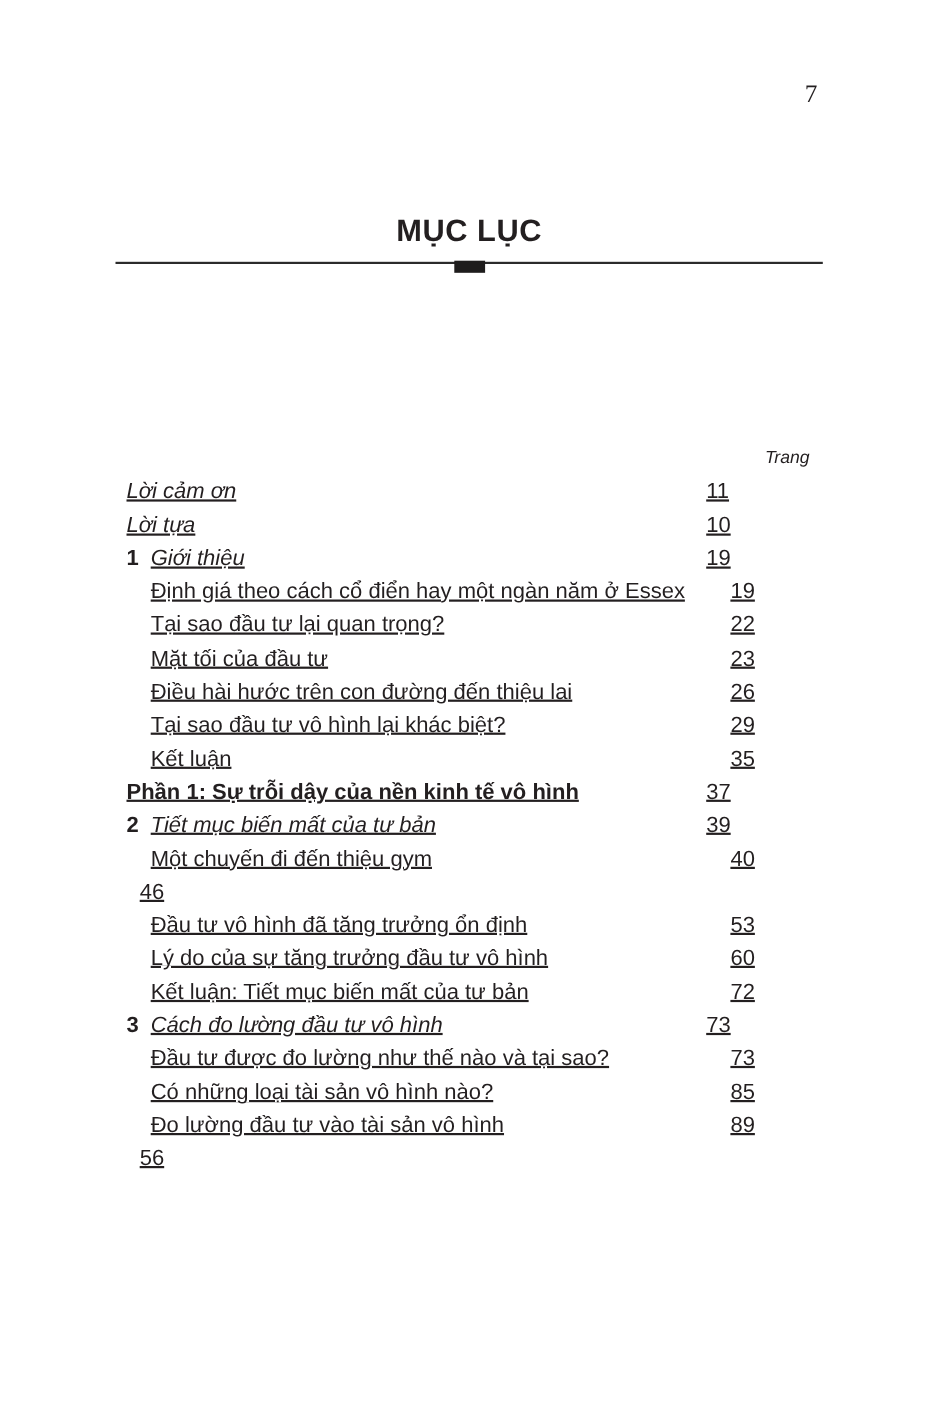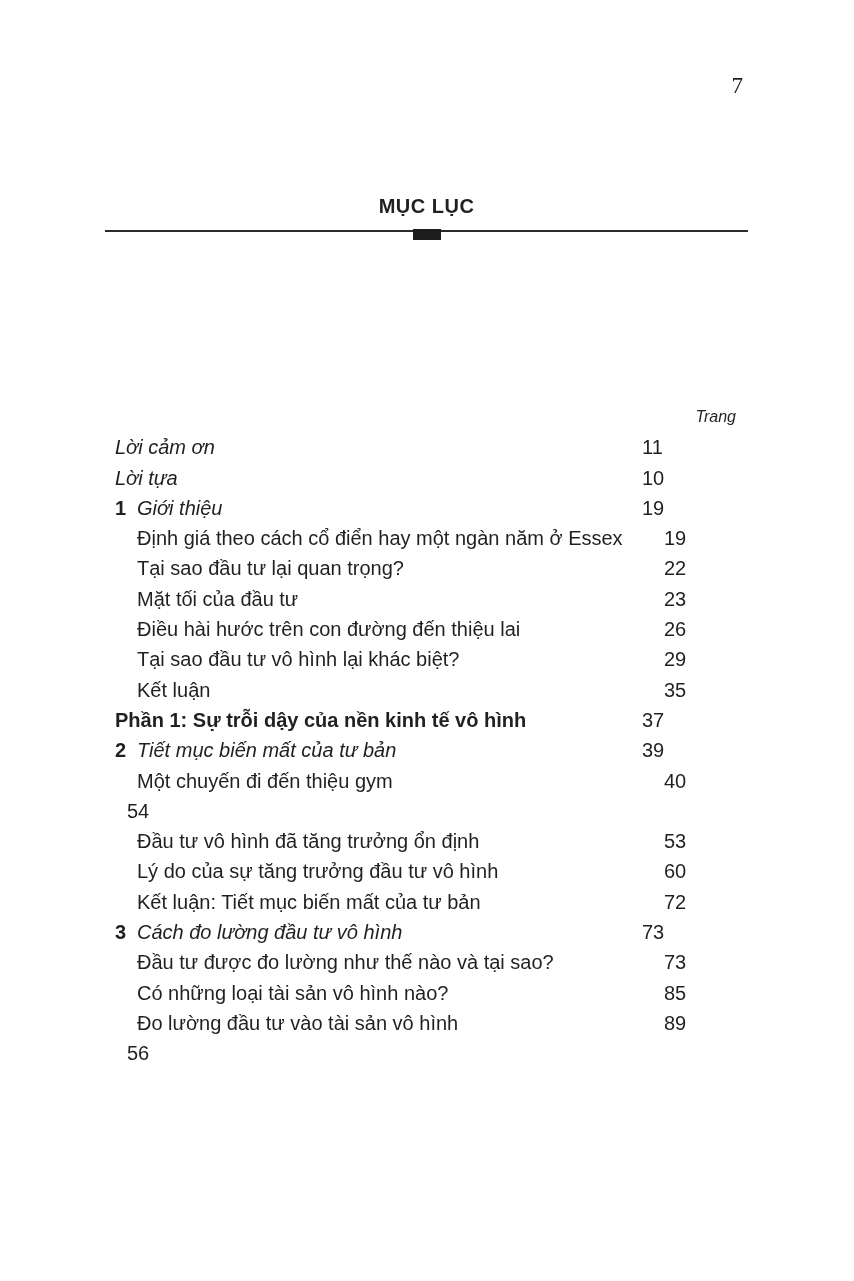--- a/index.html
+++ b/index.html
@@ -28,21 +28,21 @@
   }
   .title-block {
     position: absolute;
     top: 196px;
     left: 105px;
     width: 643px;
     text-align: center;
   }
   .page-title {
     display: block;
-    font-size: 20px;
+    font-size: 28px;
     font-weight: 700;
     letter-spacing: 0.5px;
     line-height: 1;
     margin: 0 0 14px 0;
     color: #231f20;
   }
   .title-rule {
     position: relative;
     height: 2px;
     background: #2b2b2b;
@@ -65,20 +65,21 @@
     line-height: 30.3px;
   }
   .col-header {
     text-align: right;
     font-style: italic;
     font-size: 16px;
   }
   .row {
     display: flex;
     align-items: flex-end;
+    text-decoration: underline;
   }
   .row .label {
     flex: 1 1 auto;
     max-width: 515px;
   }
   .row .pagenum {
     margin-left: 12px;
     white-space: nowrap;
     text-align: right;
   }
@@ -152,21 +153,21 @@
     </div>
       <div class="row chapter">
       <span class="label"><span class="num">2</span><span class="label-text">Tiết mục biến mất của tư bản</span></span>
       <span class="pagenum">39</span>
     </div>
       <div class="row sub">
       <span class="label"><span class="label-text">Một chuyến đi đến thiệu gym</span></span>
       <span class="pagenum">40</span>
     </div>
       <div class="row sub">
-      <span class="pagenum">54</span>
+      <span class="pagenum">46</span>
     </div>
       <div class="row sub">
       <span class="label"><span class="label-text">Đầu tư vô hình đã tăng trưởng ổn định</span></span>
       <span class="pagenum">53</span>
     </div>
       <div class="row sub">
       <span class="label"><span class="label-text">Lý do của sự tăng trưởng đầu tư vô hình</span></span>
       <span class="pagenum">60</span>
     </div>
       <div class="row sub">

